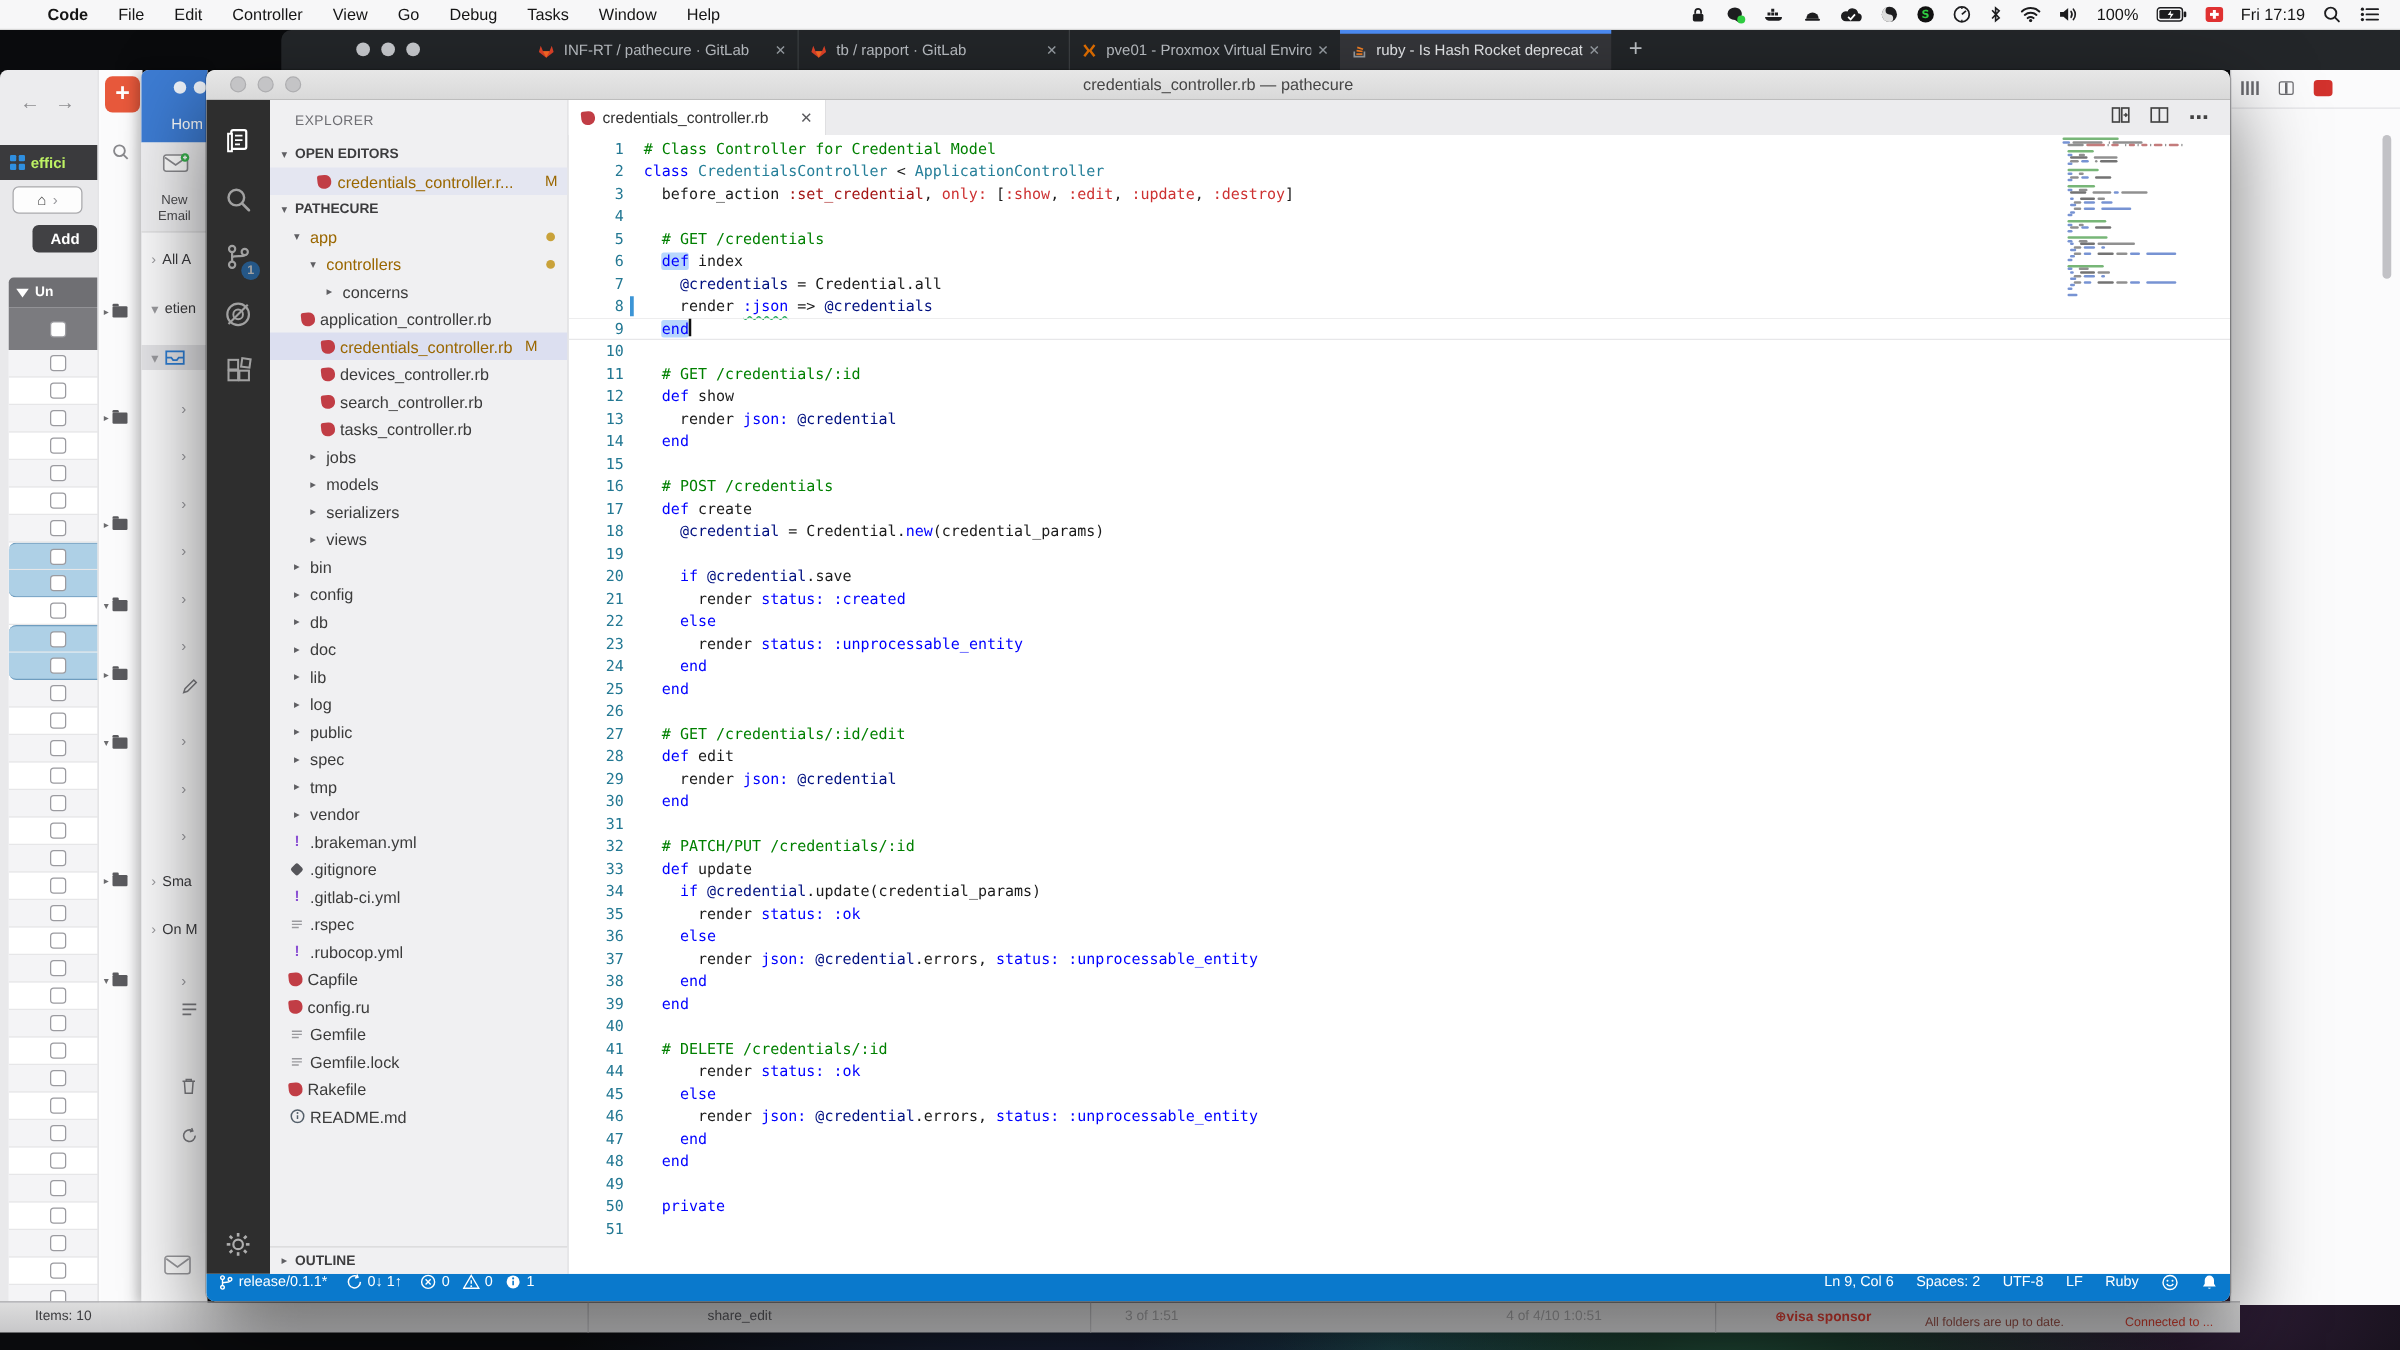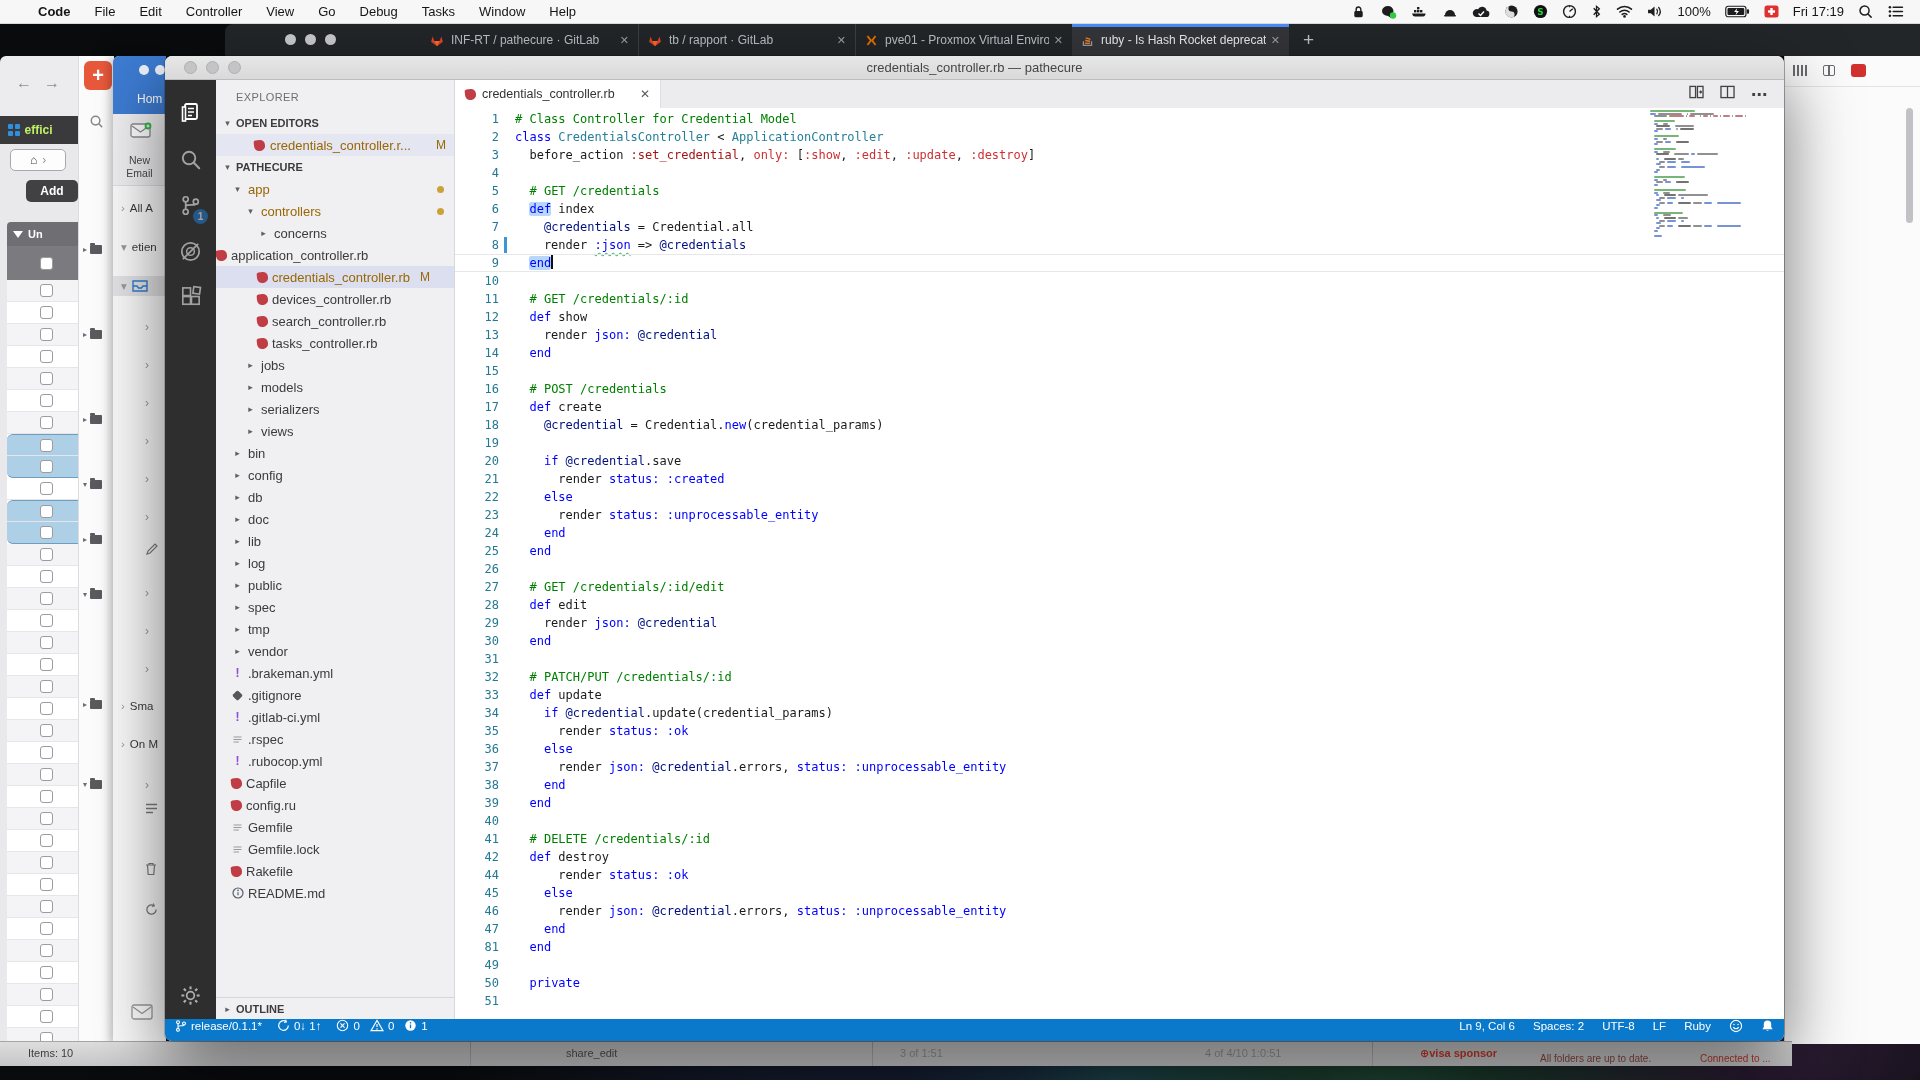--- a/index.html
+++ b/index.html
@@ -694,21 +694,21 @@
             </div>
             <div class="trow" style="padding-left: 28px;">
               <span class="arrow">▾</span>
               <span class="lbl mod">controllers</span>
               <span class="dot"></span>
             </div>
             <div class="trow" style="padding-left: 41px;">
               <span class="arrow">▸</span>
               <span class="lbl">concerns</span>
             </div>
-            <div class="trow" style="">
+            <div class="trow" style=" margin-left: 25px;">
               <span class="ruby-ic"></span>
               <span class="lbl">application_controller.rb</span>
             </div>
             <div class="trow sel" style="padding-left: 41px;">
               <span class="ruby-ic"></span>
               <span class="lbl mod">credentials_controller.rb</span>
               <span class="badgeM">M</span>
             </div>
             <div class="trow" style="padding-left: 41px;">
               <span class="ruby-ic"></span>
@@ -1027,41 +1027,37 @@
               </div>
               <div class="cl-row">
                 <span class="ln">40</span>
                 <span class="ct"></span>
               </div>
               <div class="cl-row">
                 <span class="ln">41</span>
                 <span class="ct"><span>  </span><span class="cm"># DELETE /credentials/:id</span></span>
               </div>
               <div class="cl-row">
-                <span class="ln">42</span>
-                <span class="ct"><span>  </span><span class="kw">def</span><span> destroy</span></span>
-              </div>
-              <div class="cl-row">
                 <span class="ln">44</span>
                 <span class="ct"><span>      render </span><span class="kw">status:</span><span> </span><span class="kw">:ok</span></span>
               </div>
               <div class="cl-row">
                 <span class="ln">45</span>
                 <span class="ct"><span>    </span><span class="kw">else</span></span>
               </div>
               <div class="cl-row">
                 <span class="ln">46</span>
                 <span class="ct"><span>      render </span><span class="kw">json:</span><span> </span><span class="vr">@credential</span><span>.errors, </span><span class="kw">status:</span><span> </span><span class="kw">:unprocessable_entity</span></span>
               </div>
               <div class="cl-row">
                 <span class="ln">47</span>
                 <span class="ct"><span>    </span><span class="kw">end</span></span>
               </div>
               <div class="cl-row">
-                <span class="ln">81</span>
+                <span class="ln">48</span>
                 <span class="ct"><span>  </span><span class="kw">end</span></span>
               </div>
               <div class="cl-row">
                 <span class="ln">49</span>
                 <span class="ct"></span>
               </div>
               <div class="cl-row">
                 <span class="ln">50</span>
                 <span class="ct"><span>  </span><span class="kw">private</span></span>
               </div>

